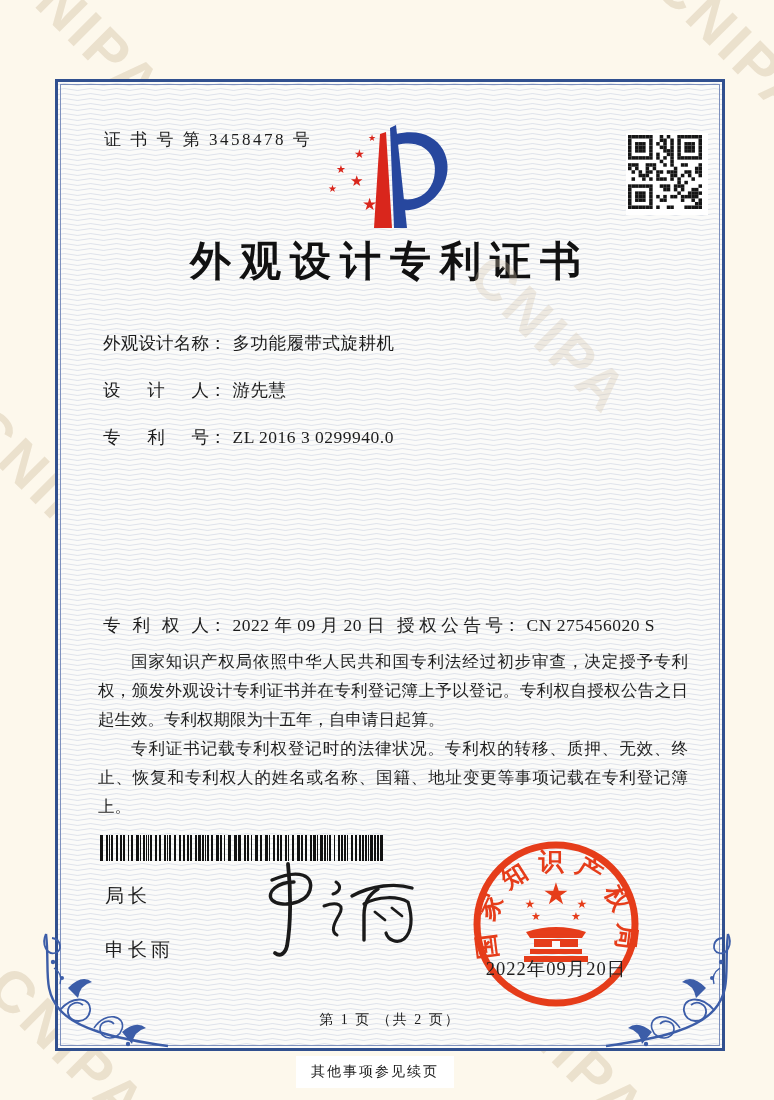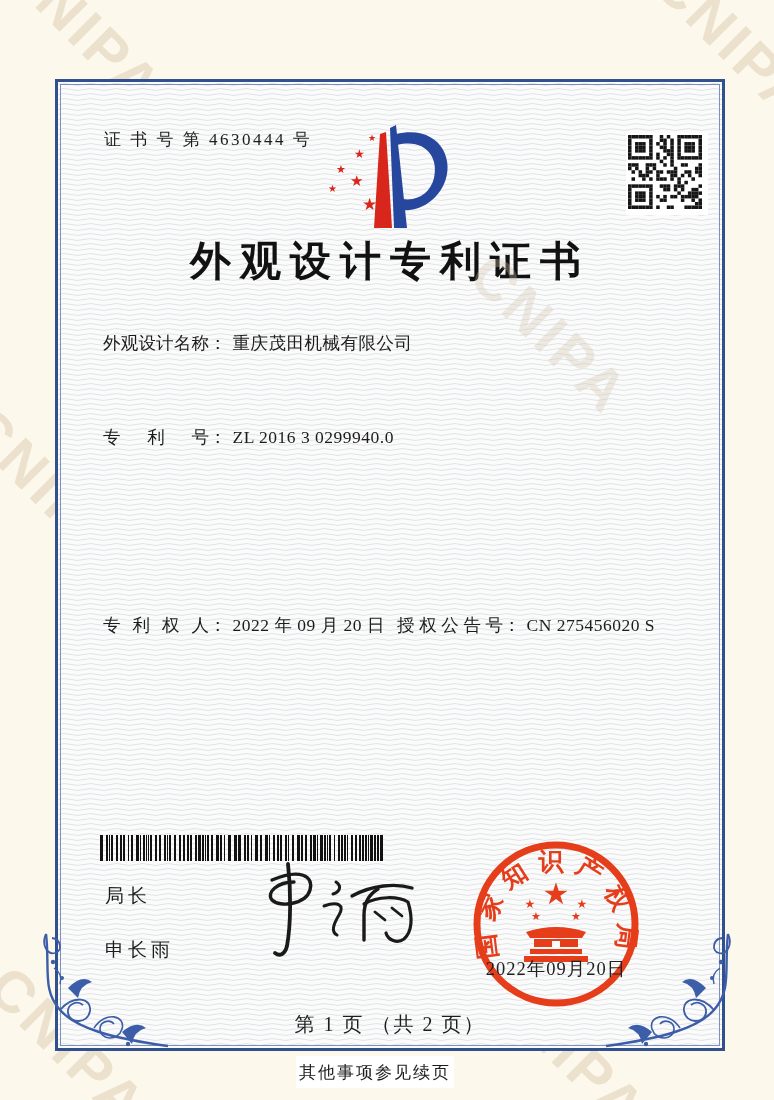--- a/index.html
+++ b/index.html
@@ -34,26 +34,26 @@
   .second-pair{position:absolute;left:294px;top:0;}
   .paras{position:absolute;left:40px;top:565px;width:590px;font-size:16.5px;line-height:29px;
     text-align:justify;color:#1f1f1f;}
   .paras p{margin:0;text-indent:2em;}
   .barcode{position:absolute;left:42px;top:753px;width:282px;height:26px;display:flex;align-items:stretch;}
   .barcode div{height:100%;}
   .signer-title{position:absolute;left:47px;top:801px;font-size:19px;letter-spacing:4px;}
   .signer-name{position:absolute;left:47px;top:855px;font-size:19px;letter-spacing:4px;}
   .signature{position:absolute;left:158px;top:776px;width:210px;height:104px;}
   .seal{position:absolute;left:412px;top:756px;width:172px;height:172px;opacity:0.95;}
-  .page-num{position:absolute;left:0;top:929px;width:664px;text-align:center;font-size:20px;letter-spacing:2px;}
+  .page-num{position:absolute;left:0;top:929px;width:664px;text-align:center;font-size:14px;letter-spacing:2px;}
   .flourish{position:absolute;width:132px;height:120px;z-index:7;pointer-events:none;}
   .flourish-left{left:38px;top:932px;}
   .flourish-right{left:604px;top:932px;transform:scaleX(-1);}
   .note-box{position:absolute;left:296px;top:1056px;width:158px;height:32px;background:#ffffff;
-    display:flex;align-items:center;justify-content:center;font-size:17px;letter-spacing:2px;z-index:3;}
+    display:flex;align-items:center;justify-content:center;font-size:14px;letter-spacing:2px;z-index:3;}
 </style>
 </head>
 <body>
 
 <div class="cert-page">
 
   <span class="watermark" style="left:-14px;top:-6px;">CNIPA</span>
   <span class="watermark" style="left:636px;top:8px;">CNIPA</span>
   <span class="watermark" style="left:-52px;top:452px;">CNIPA</span>
   <span class="watermark" style="left:452px;top:300px;color:rgba(210,195,170,0.32);z-index:3;">CNIPA</span>
@@ -68,21 +68,21 @@
           <path d="M0,2.5 Q6.5,0.6 13,2.5 T26,2.5" fill="none" stroke="#b7c2d8" stroke-width="0.8" opacity="0.55"></path>
         </pattern>
       </defs>
       <rect x="0" y="0" width="664" height="966" fill="url(#wavepat)"></rect>
     </svg>
 
     <div class="panel-border-outer"></div>
     <div class="panel-border-inner"></div>
 
     <div class="content">
-      <div class="cert-no">证 书 号 第 4630444 号</div>
+      <div class="cert-no">证 书 号 第 3458478 号</div>
 
       <div class="logo">
         <span class="star" style="left:42px;top:12px;font-size:9px;">★</span>
         <span class="star" style="left:28px;top:26px;font-size:12px;">★</span>
         <span class="star" style="left:10px;top:42px;font-size:11px;">★</span>
         <span class="star" style="left:2px;top:62px;font-size:10px;">★</span>
         <span class="star" style="left:24px;top:52px;font-size:15px;">★</span>
         <span class="star" style="left:36px;top:74px;font-size:17px;">★</span>
         <svg width="160" height="114" viewBox="0 0 160 114">
           <polygon points="54,12 60,10 66,106 48,106" fill="#d9261c"></polygon>
@@ -306,32 +306,39 @@
             <rect x="59.90" y="70.48" width="3.52" height="3.52" fill="#151515"></rect>
             <rect x="63.43" y="70.48" width="3.52" height="3.52" fill="#151515"></rect>
             <rect x="66.95" y="70.48" width="3.52" height="3.52" fill="#151515"></rect>
             <rect x="70.48" y="70.48" width="3.52" height="3.52" fill="#151515"></rect>
           </svg>
       </div>
 
       <div class="title">外观设计专利证书</div>
 
       <div class="frow" style="top:249px;">
-        <span class="flabel">外观设计名称</span><span class="fcolon">：</span><span class="fvalue">重庆茂田机械有限公司</span>
+        <span class="flabel">外观设计名称</span><span class="fcolon">：</span><span class="fvalue">多功能履带式旋耕机</span>
+      </div>
+      <div class="frow" style="top:296px;">
+        <span class="flabel">设计人</span><span class="fcolon">：</span><span class="fvalue">游先慧</span>
       </div>
       <div class="frow" style="top:343px;">
         <span class="flabel">专利号</span><span class="fcolon">：</span><span class="fvalue">ZL 2016 3 0299940.0</span>
       </div>
       <div class="frow" style="top:531px;">
         <span class="flabel">专利权人</span><span class="fcolon">：</span><span class="fvalue">2022 年 09 月 20 日</span>
         <span class="second-pair">
           <span class="flabel">授权公告号</span><span class="fcolon">：</span><span class="fvalue">CN 275456020 S</span>
         </span>
       </div>
 
+      <div class="paras">
+        <p>国家知识产权局依照中华人民共和国专利法经过初步审查，决定授予专利权，颁发外观设计专利证书并在专利登记簿上予以登记。专利权自授权公告之日起生效。专利权期限为十五年，自申请日起算。</p>
+        <p>专利证书记载专利权登记时的法律状况。专利权的转移、质押、无效、终止、恢复和专利权人的姓名或名称、国籍、地址变更等事项记载在专利登记簿上。</p>
+      </div>
 
       <div class="barcode" id="barcode">
           <div style="width:3px;background:#111;flex:none;"></div>
           <div style="width:3px;background:transparent;flex:none;"></div>
           <div style="width:2px;background:#111;flex:none;"></div>
           <div style="width:1px;background:transparent;flex:none;"></div>
           <div style="width:1px;background:#111;flex:none;"></div>
           <div style="width:1px;background:transparent;flex:none;"></div>
           <div style="width:2px;background:#111;flex:none;"></div>
           <div style="width:3px;background:transparent;flex:none;"></div>

